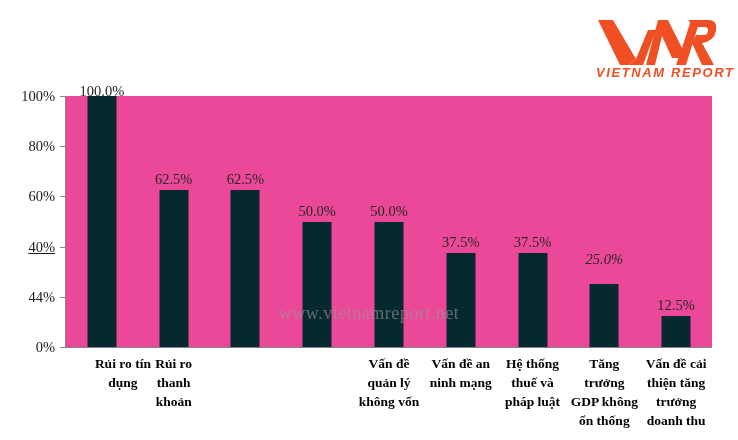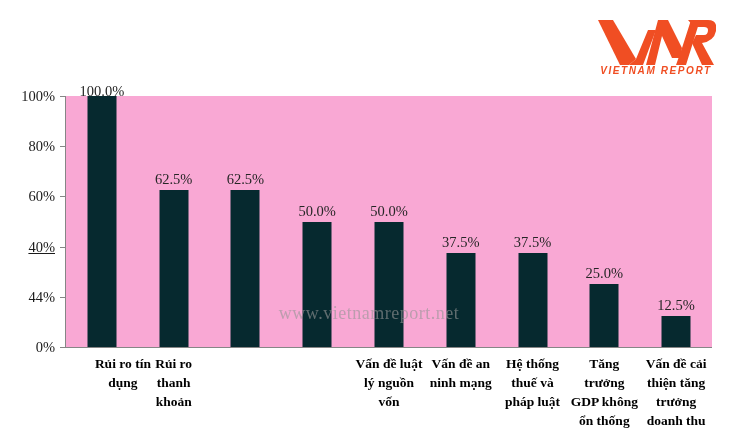--- a/index.html
+++ b/index.html
@@ -38,34 +38,34 @@
   }
   #logo-wordmark {
     position: absolute;
     left: 0;
     top: 47px;
     width: 120px;
     text-align: center;
     font-family: "Liberation Sans", "DejaVu Sans", sans-serif;
     font-style: italic;
     font-weight: bold;
-    font-size: 10px;
+    font-size: 13px;
     letter-spacing: 1.6px;
     color: #f04e23;
     white-space: nowrap;
   }
 
   
   #plot {
     position: absolute;
     left: 66px;
     top: 96px;
     width: 646px;
     height: 251px;
-    background: #f9a8d4;
+    background: #ec4899;
   }
 
   
   #y-axis-line {
     position: absolute;
     left: 65px;
     top: 96px;
     width: 1px;
     height: 252px;
     background: #868686;
@@ -197,21 +197,21 @@
       <div class="bar-slot" style="left: 358.889px; width: 71.7778px;">
         <div class="bar" title="Vấn đề an ninh mạng 37.5%" style="height: 94.125px; background: rgb(6, 41, 47);"></div>
         <div class="bar-value" style="top: 138.875px;">37.5%</div>
       </div>
       <div class="bar-slot" style="left: 430.667px; width: 71.7778px;">
         <div class="bar" title="Hệ thống thuế và pháp luật 37.5%" style="height: 94.125px; background: rgb(6, 41, 47);"></div>
         <div class="bar-value" style="top: 138.875px;">37.5%</div>
       </div>
       <div class="bar-slot" style="left: 502.444px; width: 71.7778px;">
         <div class="bar" title="Tăng trưởng GDP không ổn định 25.0%" style="height: 62.75px; background: rgb(6, 41, 47);"></div>
-        <div class="bar-value" style="top: 170px;">25.0%</div>
+        <div class="bar-value" style="top: 156px; font-style: italic;">25.0%</div>
       </div>
       <div class="bar-slot" style="left: 574.222px; width: 71.7778px;">
         <div class="bar" title="Vấn đề cải thiện tăng trưởng doanh thu 12.5%" style="height: 31.375px; background: rgb(6, 41, 47);"></div>
         <div class="bar-value" style="top: 201.625px;">12.5%</div>
       </div>
     </div>
 
   <div id="watermark">www.vietnamreport.net</div>
 
 <div class="y-tick-mark" style="top: 347px;"></div>
@@ -221,18 +221,18 @@
     <div class="y-tick-mark" style="top: 246.6px;"></div>
     <div class="y-tick-label" style="top: 239.6px; text-decoration: underline;">40%</div>
     <div class="y-tick-mark" style="top: 196.4px;"></div>
     <div class="y-tick-label" style="top: 189.4px;">60%</div>
     <div class="y-tick-mark" style="top: 146.2px;"></div>
     <div class="y-tick-label" style="top: 139.2px;">80%</div>
     <div class="y-tick-mark" style="top: 96px;"></div>
     <div class="y-tick-label" style="top: 89px;">100%</div>
     <div class="cat-label" style="left: 66px; width: 71.7778px; margin-left: 21px;">Rủi ro tín dụng</div>
     <div class="cat-label" style="left: 137.778px; width: 71.7778px;">Rủi ro thanh khoản</div>
-    <div class="cat-label" style="left: 353.111px; width: 71.7778px;">Vấn đề luật lý nguồn vốn</div>
+    <div class="cat-label" style="left: 353.111px; width: 71.7778px;">Vấn đề quản lý không vốn</div>
     <div class="cat-label" style="left: 424.889px; width: 71.7778px;">Vấn đề an ninh mạng</div>
     <div class="cat-label" style="left: 496.667px; width: 71.7778px;">Hệ thống thuế và pháp luật</div>
     <div class="cat-label" style="left: 568.444px; width: 71.7778px;">Tăng trưởng GDP không ổn thống</div>
     <div class="cat-label" style="left: 640.222px; width: 71.7778px;">Vấn đề cải thiện tăng trưởng doanh thu</div>
   </div>
 
 </body></html>

